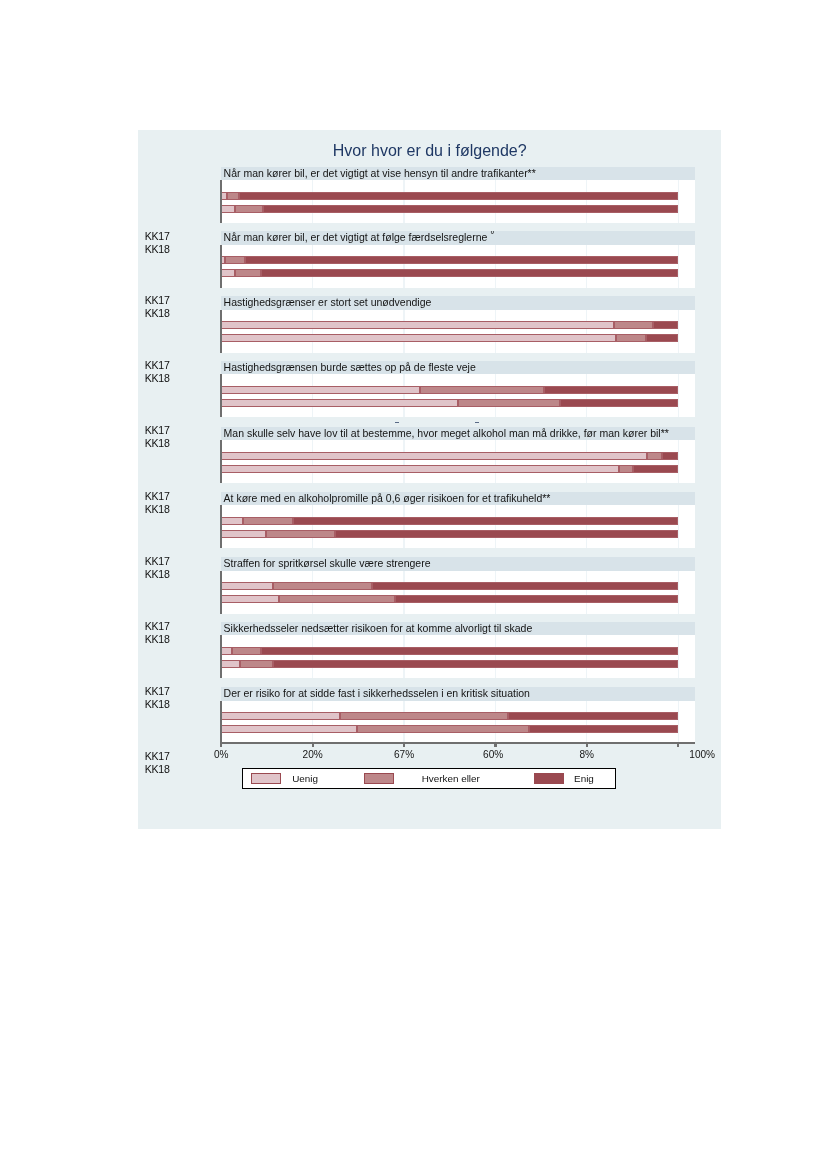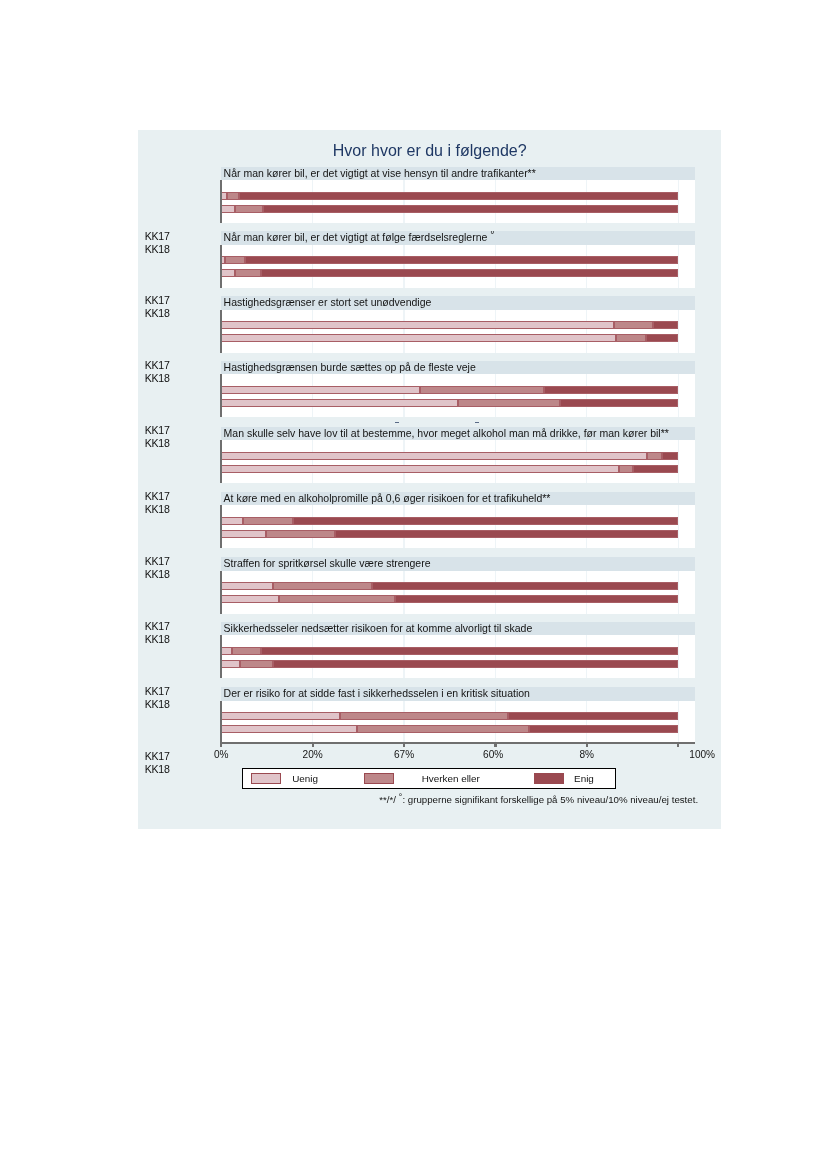--- a/index.html
+++ b/index.html
@@ -261,18 +261,17 @@
       </div>
     <div id="legend">
         <div class="lgsw" style="left: 7.9px; background: rgb(224, 196, 201);"></div>
         <div class="lgtx" style="left: 49.2px;">Uenig</div>
         <div class="lgsw" style="left: 121.4px; background: rgb(189, 135, 137);"></div>
         <div class="lgtx" style="left: 162.7px; margin-left: 16px;">Hverken eller</div>
         <div class="lgsw" style="left: 290.8px; background: rgb(154, 73, 80);"></div>
         <div class="lgtx" style="left: 331.1px;">Enig</div>
       </div>
     <div id="note">
-        <div>**/*/ <span class="sup">°</span>: grupperne signifikant forskellige på 5% niveau/10% niveau/ej testet.</div>
       </div>
     <div class="stray" style="left:256.7px;top:292.2px;"></div>
     <div class="stray" style="left:336.7px;top:292.2px;"></div>
   </div>
 </div>
 
 </body></html>

